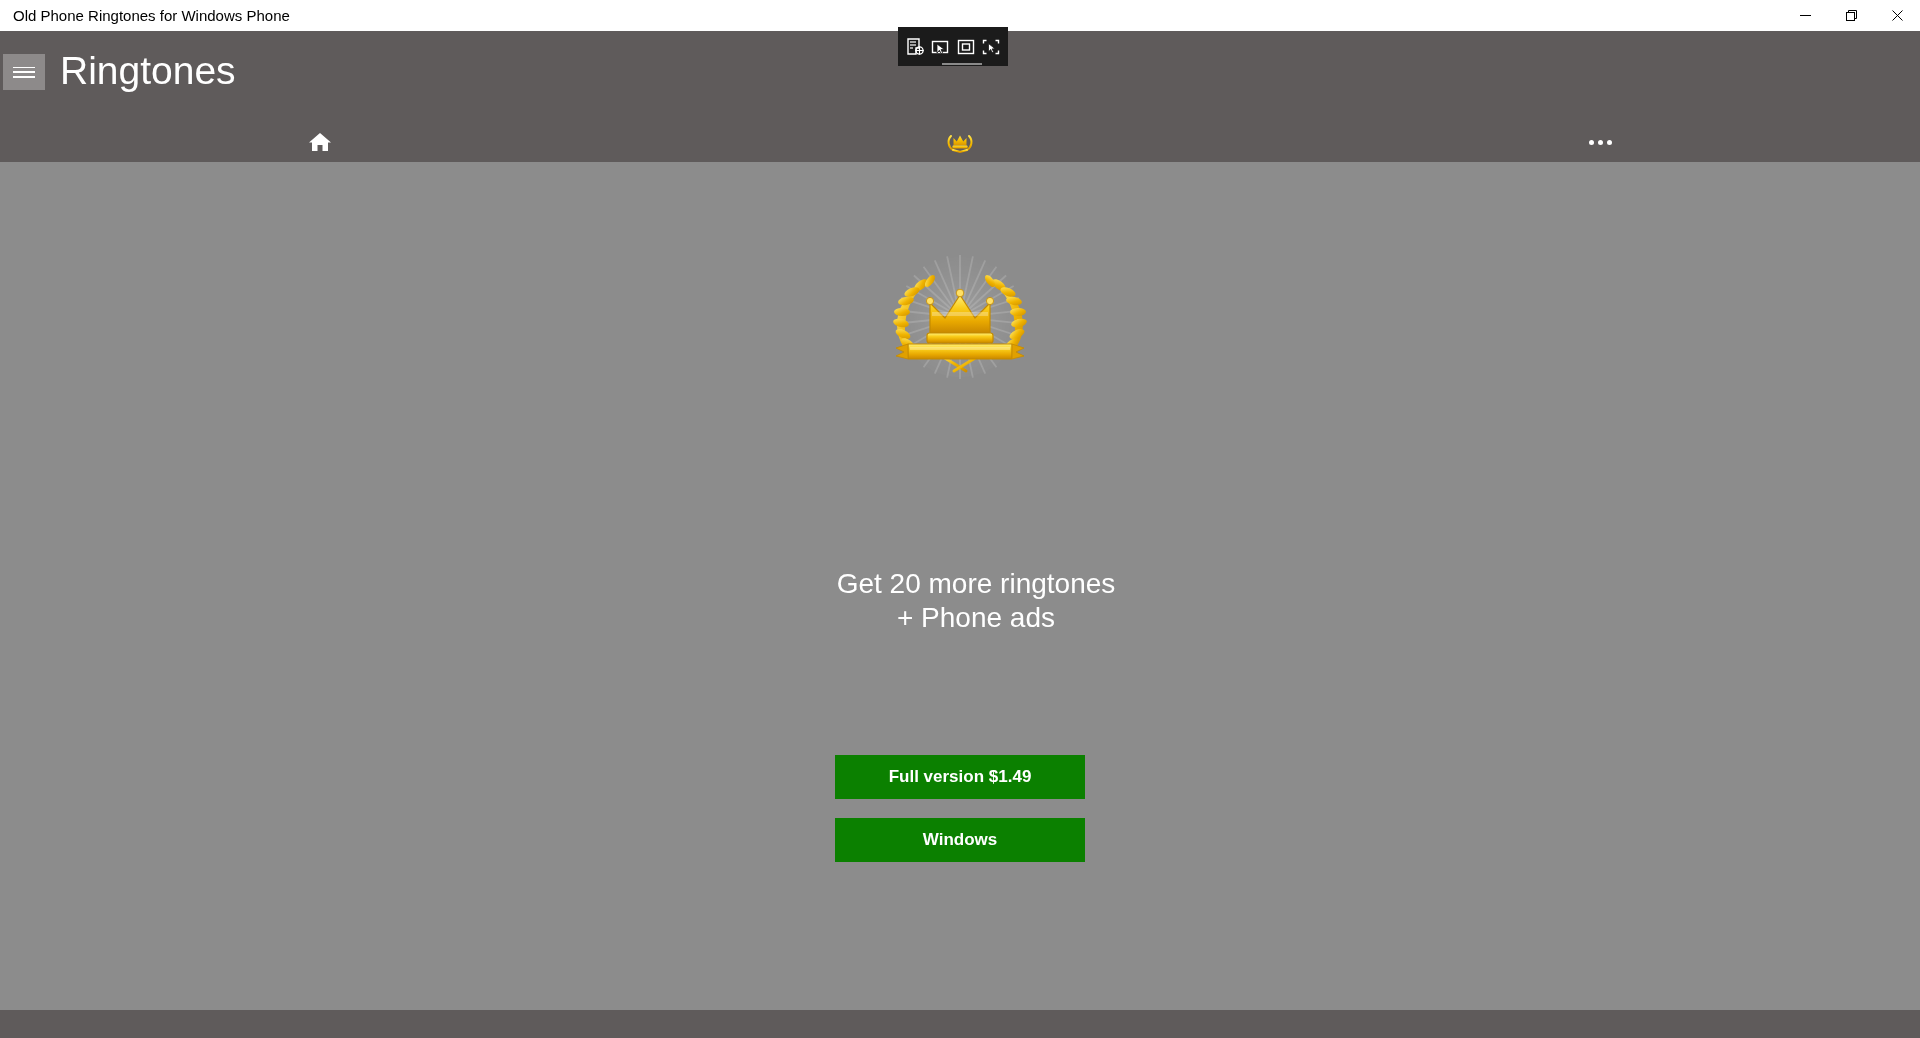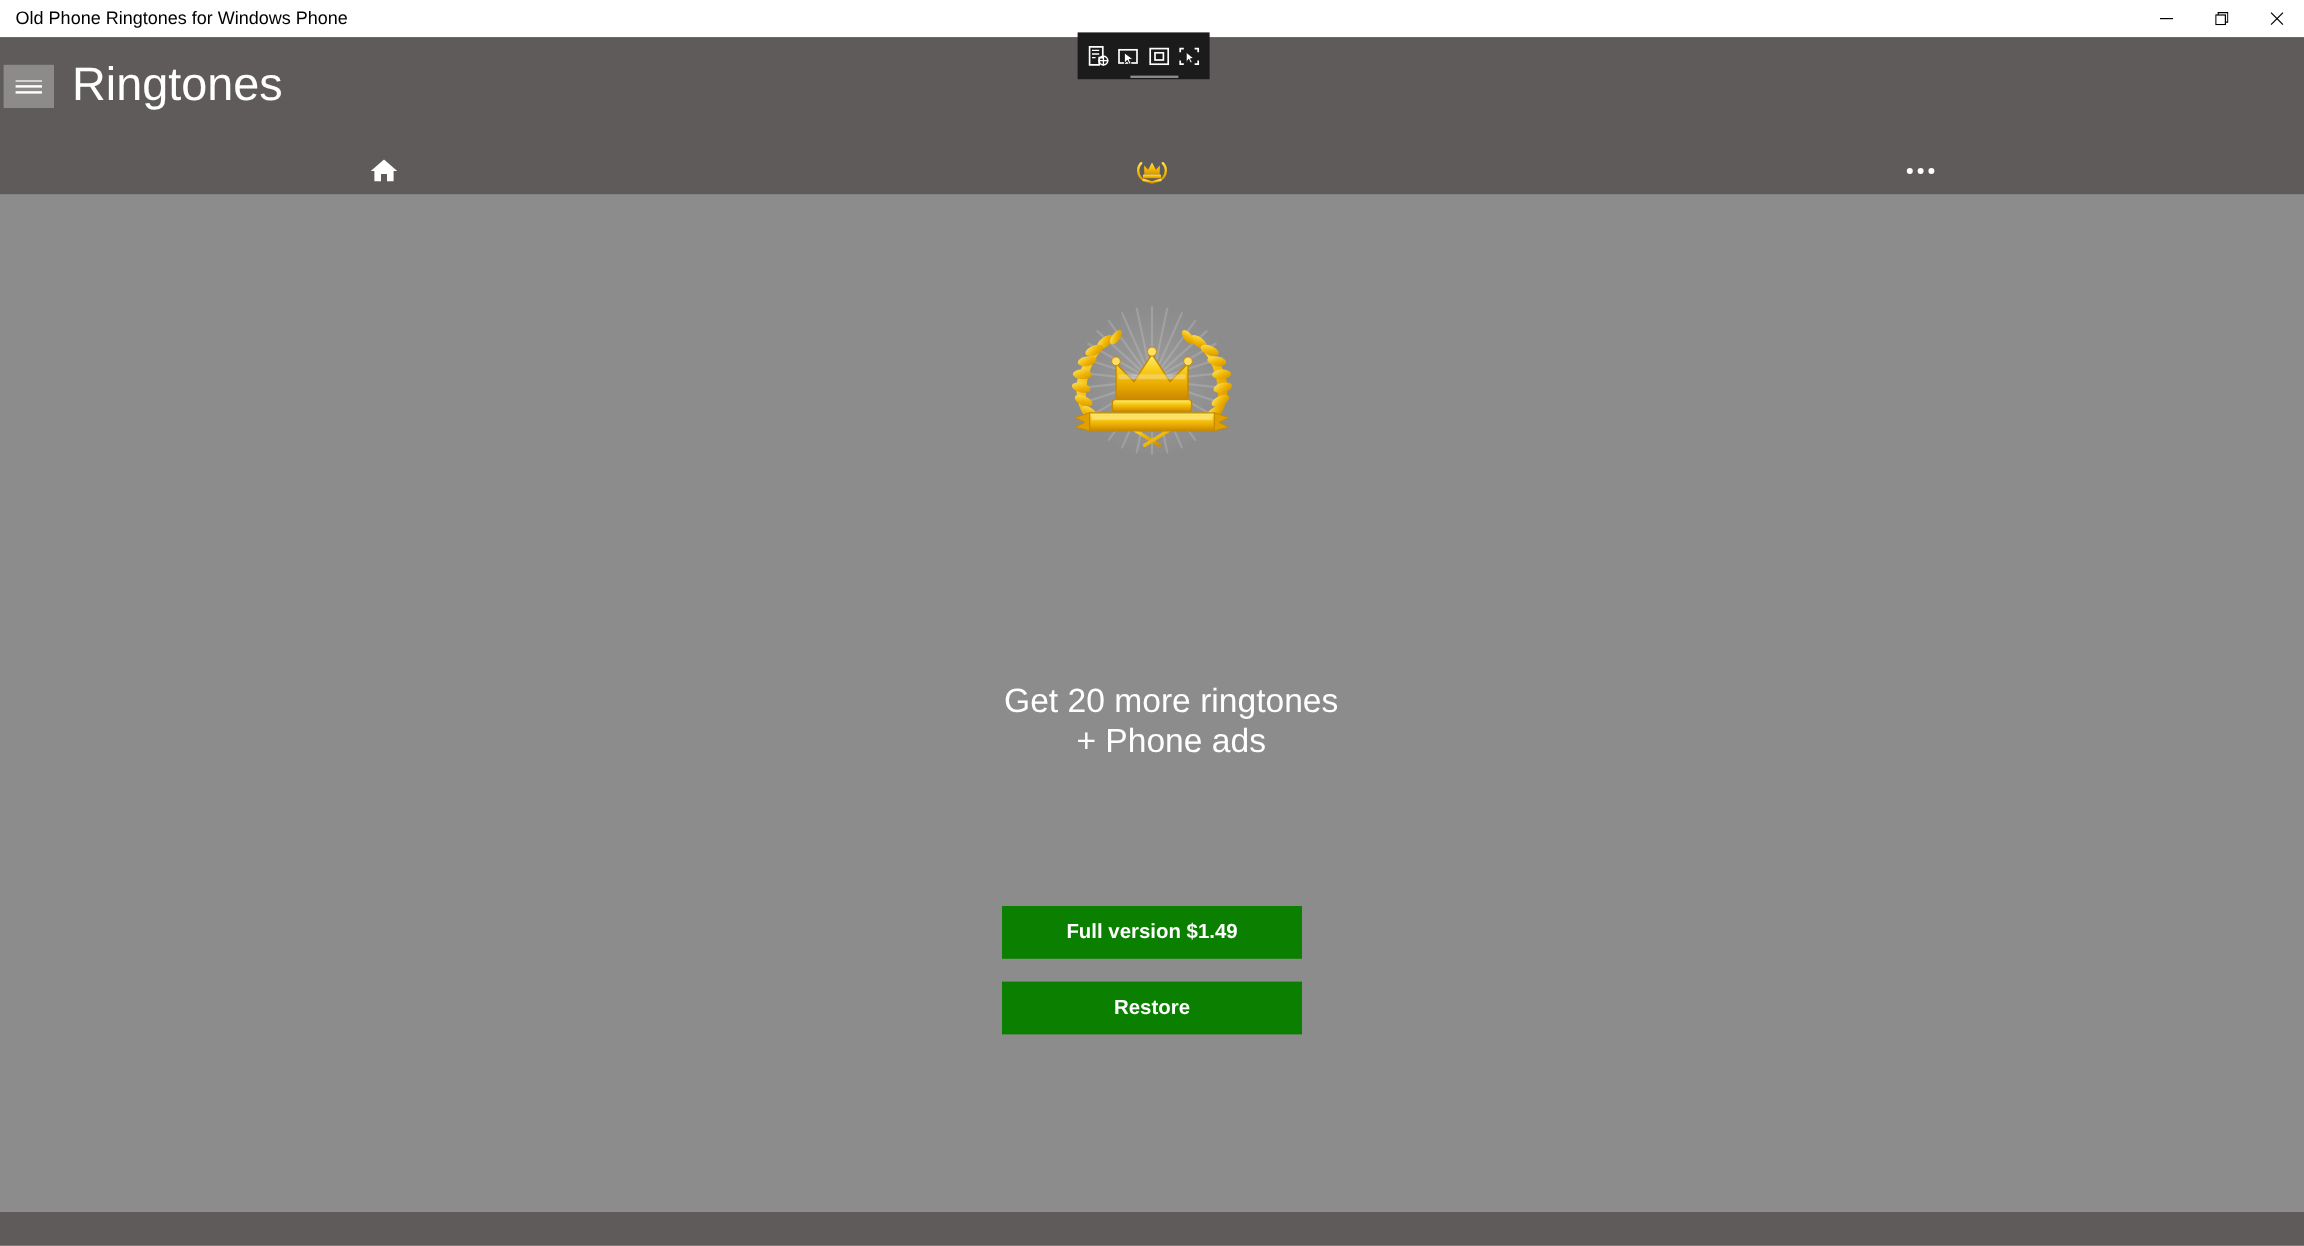--- a/index.html
+++ b/index.html
@@ -365,19 +365,19 @@
       </svg>
     </div>
 
     <div class="promo-text">
       <span class="line">Get 20 more ringtones</span>
       <span class="line">+ Phone ads</span>
     </div>
 
     <div class="btn-stack">
       <button class="green-btn">Full version $1.49</button>
-      <button class="green-btn">Restore</button>
+      <button class="green-btn">Windows</button>
     </div>
 
     <div class="bottom-strip"></div>
   </div>
 
 </div>
 
 </body></html>

